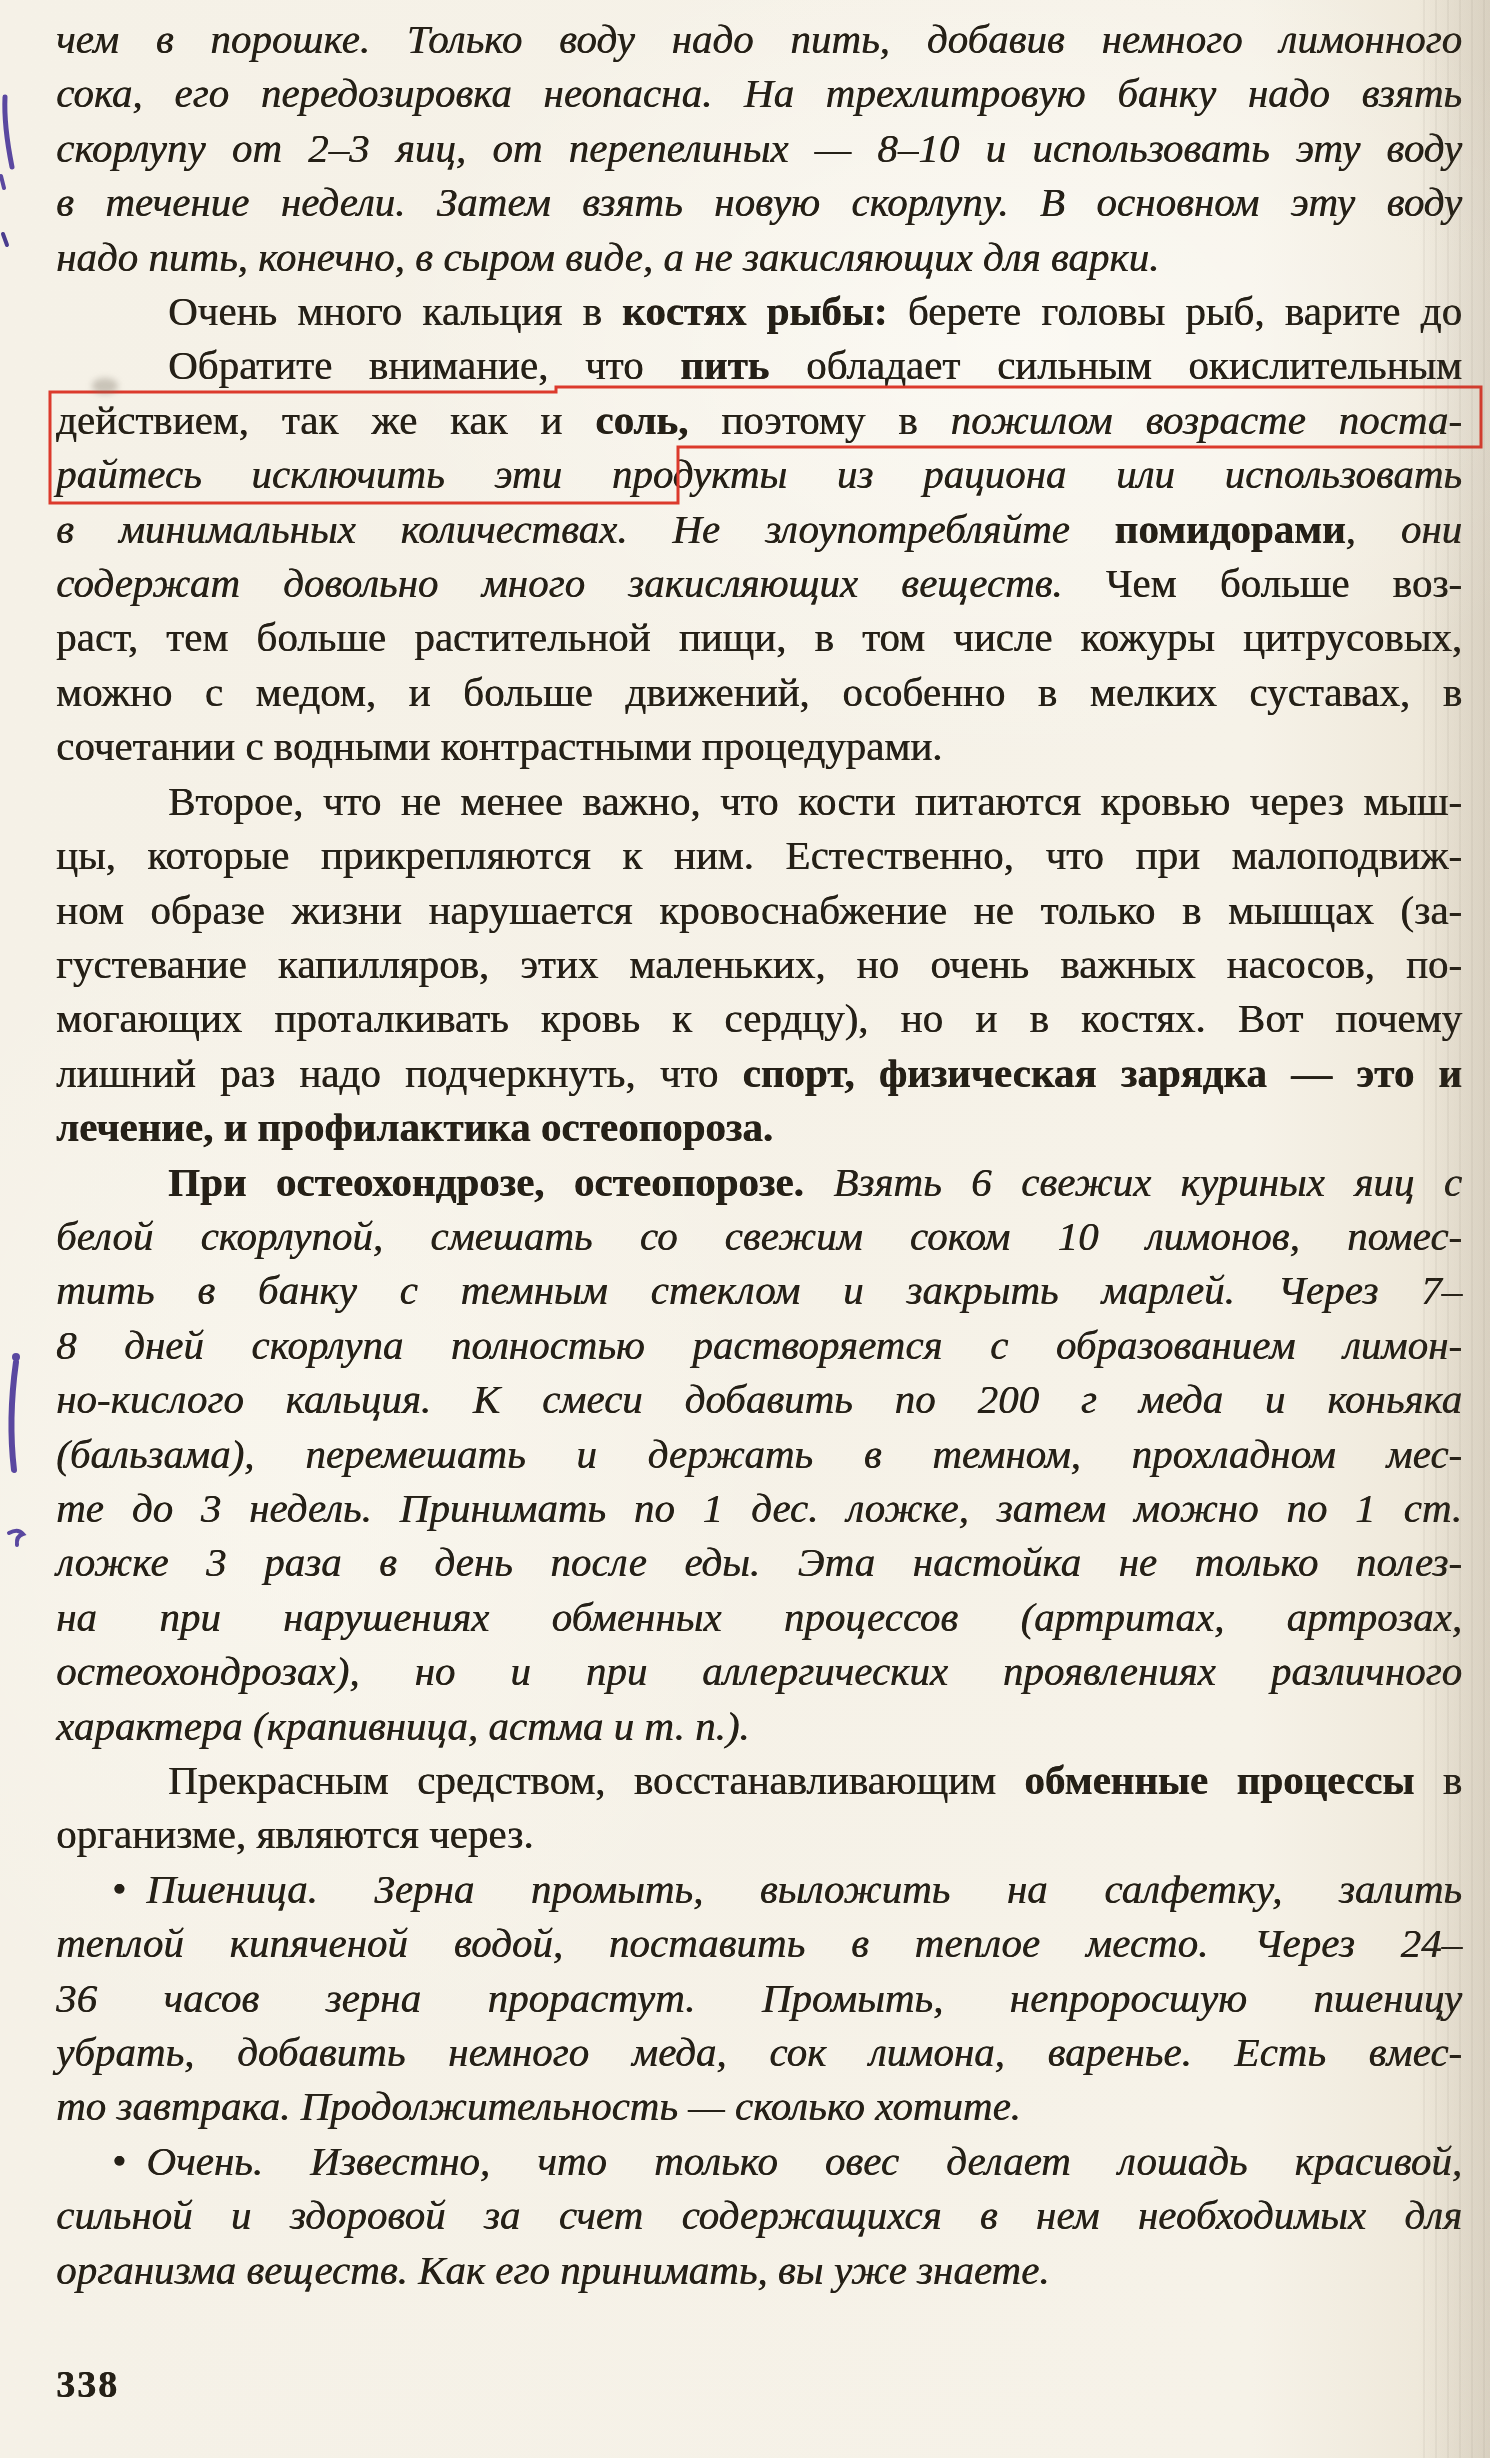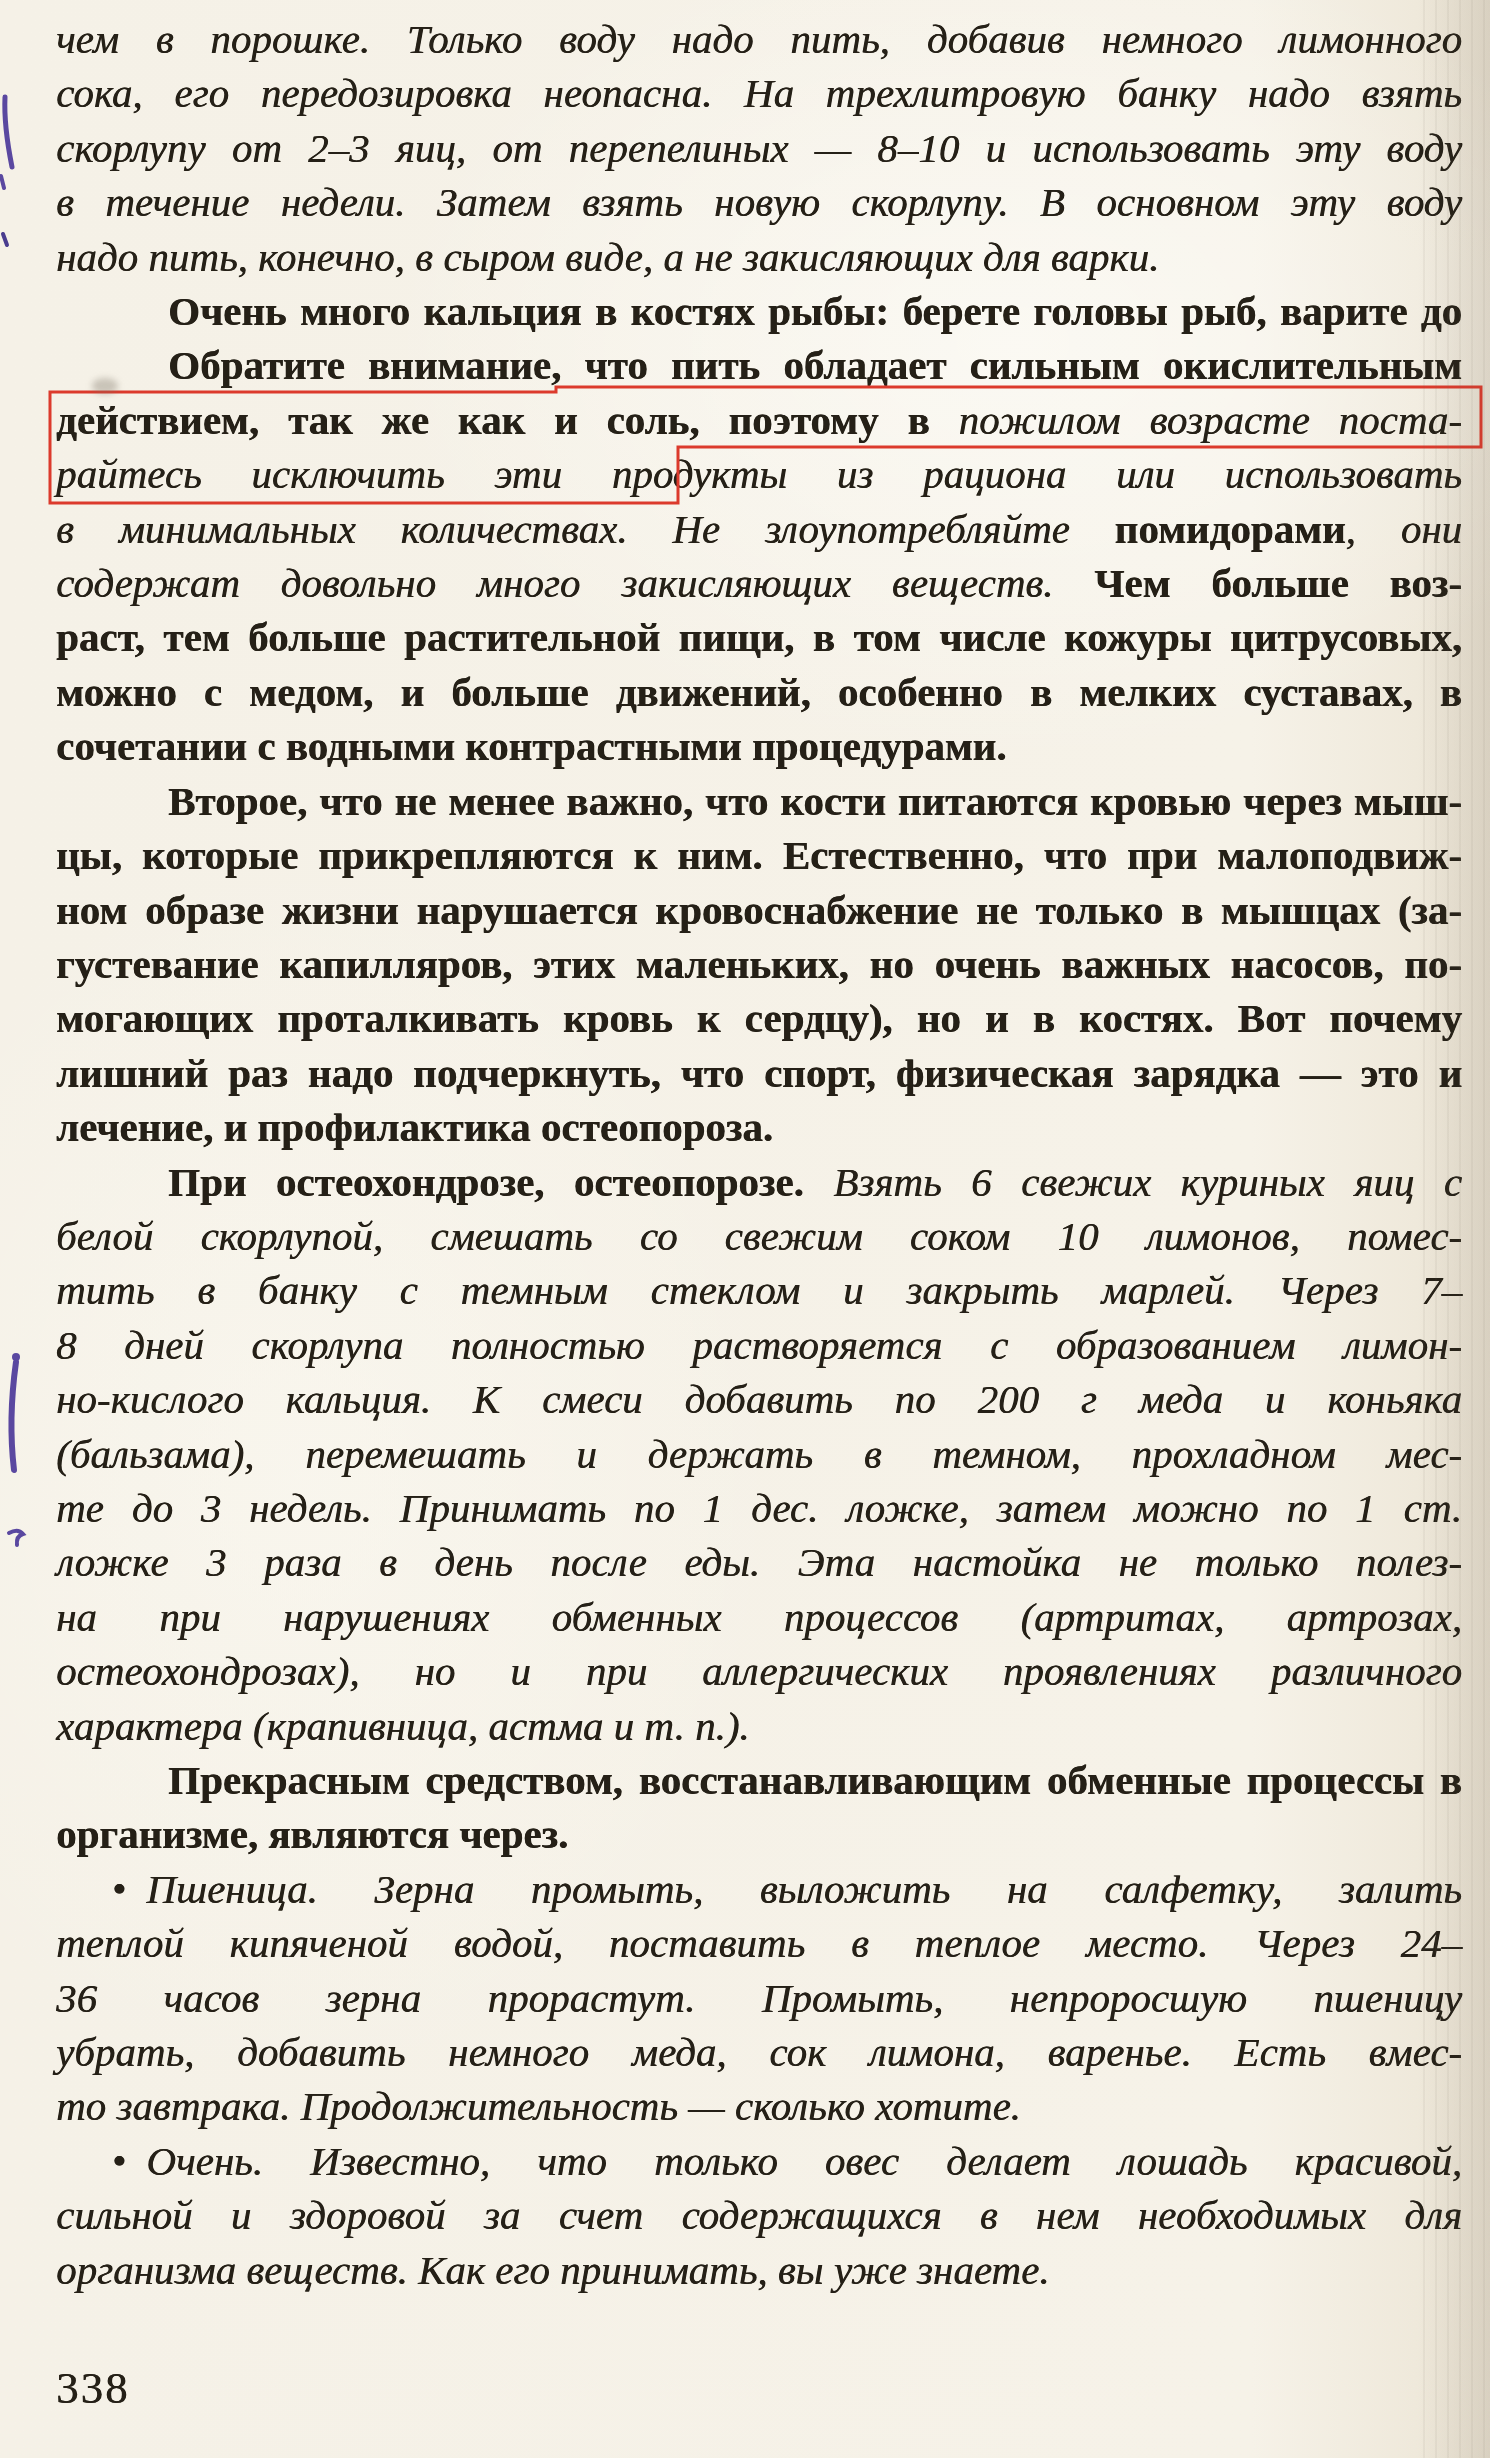--- a/index.html
+++ b/index.html
@@ -24,32 +24,32 @@
     width: 1406px;
     font-size: 41px;
     line-height: 54.4px;
     text-shadow: 0.5px 0 0 currentColor; 
   }
   .line { text-align: justify; text-align-last: justify; white-space: nowrap; }
   .line { white-space: normal; }
   .line.last { text-align-last: left; }
   .line.indent { text-indent: 112px; }
   .line.bullet { text-indent: 56px; }
-  .s-r { font-style: normal; font-weight: bold; }
+  .s-r { font-style: normal; font-weight: normal; }
   .s-b { font-weight: bold; }
   .s-i { font-style: italic; }
   .s-bi { font-style: italic; font-weight: normal; }
   .s-dot { font-style: normal; padding-right: 20px; }
 
   
   .page-number {
     position: absolute;
     left: 56px; top: 2362px;
-    font-size: 45px;
-    font-weight: normal;
+    font-size: 38px;
+    font-weight: bold;
     letter-spacing: 2px;
     text-shadow: 0.5px 0 0 currentColor;
   }
 
   
   .overlay {
     position: absolute; left: 0; top: 0;
     width: 1490px; height: 2458px;
     pointer-events: none;
   }

